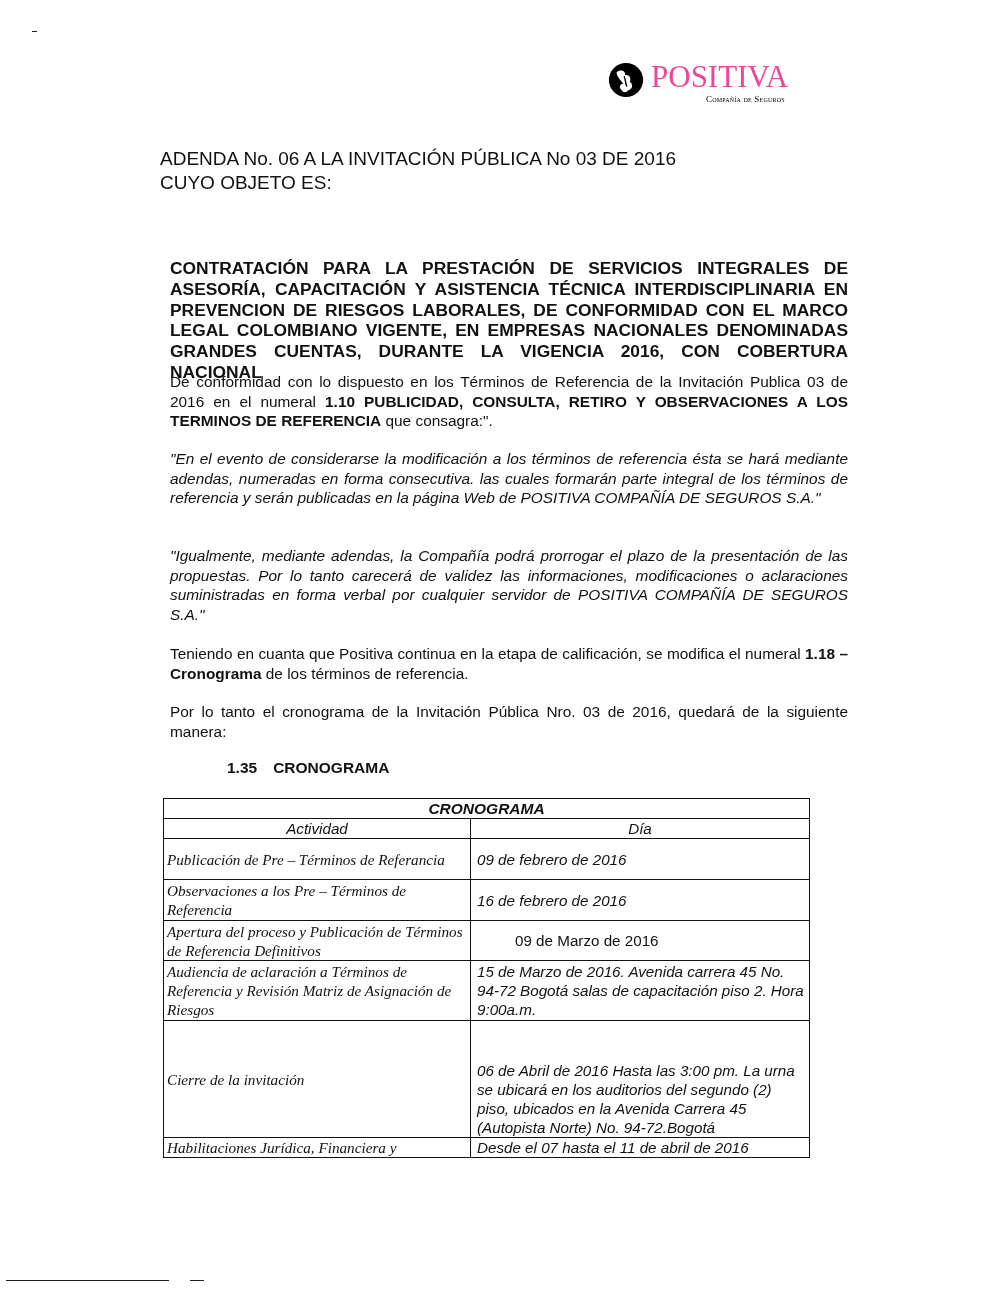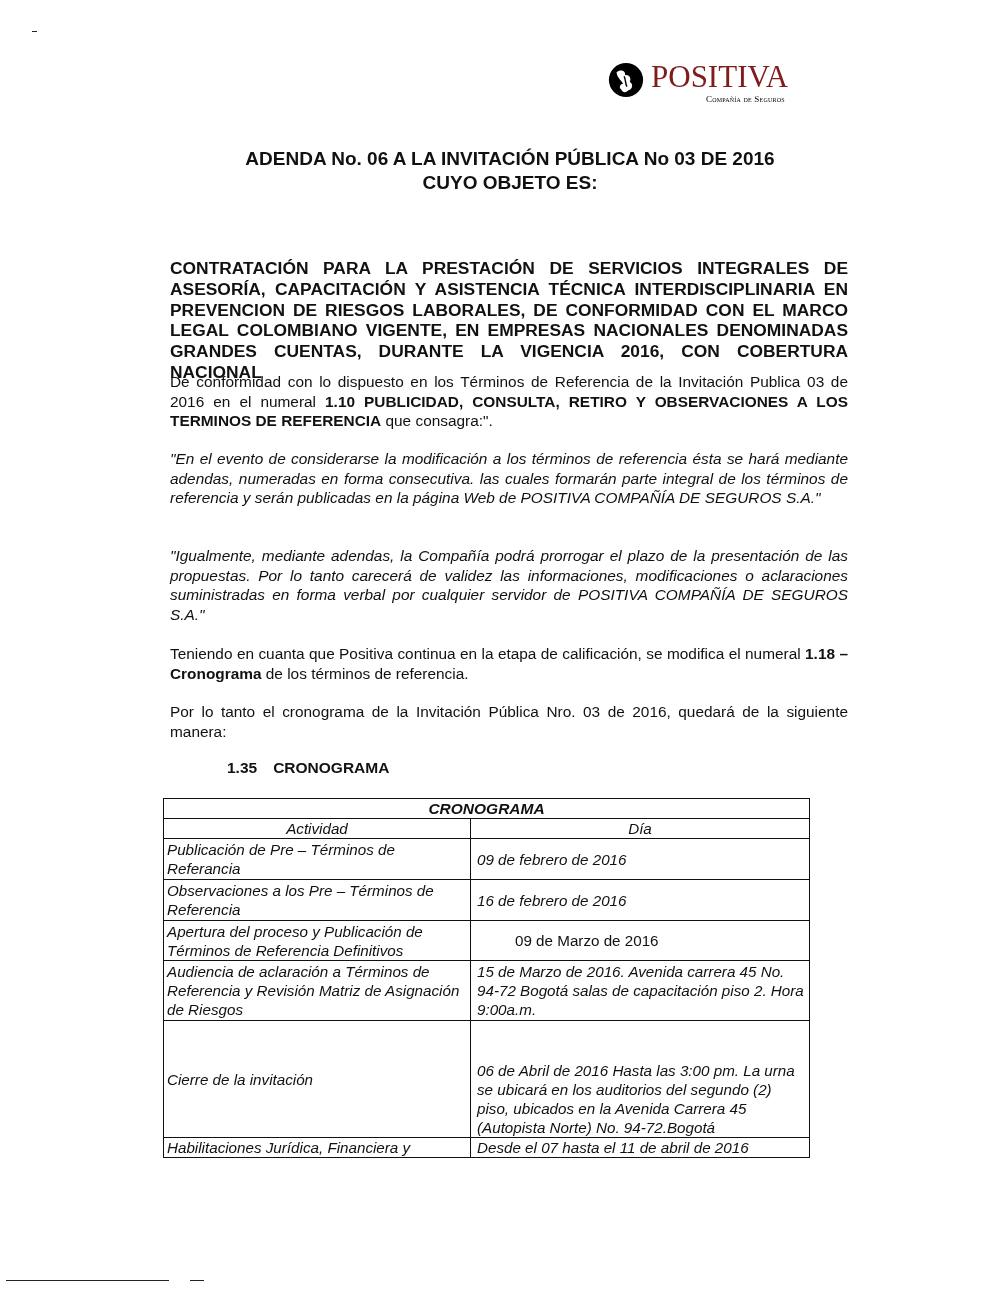--- a/index.html
+++ b/index.html
@@ -3,38 +3,38 @@
 <meta charset="utf-8">
 <style>
   html, body { margin: 0; padding: 0; background: #ffffff; }
   body { width: 1000px; height: 1294px; position: relative; overflow: hidden;
          font-family: "Liberation Sans", sans-serif; color: #111; }
   .abs { position: absolute; }
   .scan-mark { position: absolute; background: #222; height: 1px; }
   .logo { left: 607px; top: 58px; width: 210px; height: 50px; }
   .logo-emblem { position: absolute; left: 0; top: 3px; width: 38px; height: 38px; }
   .logo-name { position: absolute; left: 44px; top: 2px; font-family: "Liberation Serif", serif;
-               font-size: 31px; letter-spacing: 0px; color: #7f1d1d; line-height: 34px; }
+               font-size: 31px; letter-spacing: 0px; color: #ec4899; line-height: 34px; }
   .logo-sub { position: absolute; left: 70px; top: 36px; font-family: "Liberation Serif", serif;
               font-size: 9px; letter-spacing: 0.2px; color: #000; font-variant: small-caps; margin-left: 29px; }
-  .title { left: 160px; width: 700px; text-align: center; font-weight: bold; font-size: 19px;
+  .title { left: 160px; width: 700px; font-weight: normal; font-size: 19px;
            line-height: 24px; }
   .object { left: 170px; width: 678px; font-weight: bold; font-size: 17.4px; line-height: 20.8px;
             text-align: justify; text-align-last: left; margin-top: 32px; }
   .para { left: 170px; width: 678px; font-size: 15.4px; line-height: 19.5px; text-align: justify; }
   .para.italic { font-style: italic; }
   .para .b { font-weight: bold; }
   .section-heading { left: 227px; font-weight: bold; font-size: 15.5px; line-height: 20px; }
   .section-heading span + span { margin-left: 16px; }
   table.crono { position: absolute; left: 163px; top: 798px; width: 647px; border-collapse: collapse;
                 font-style: italic; font-size: 15.2px; line-height: 19px; }
   table.crono td, table.crono th { border: 1.5px solid #111; padding: 0 3px; vertical-align: middle; }
   table.crono th.caption { height: 19px; font-weight: bold; text-align: center; font-size: 15.5px; }
   table.crono th.col { font-weight: normal; height: 19px; text-align: center; }
-  table.crono td.act { width: 300px; text-align: left; }
+  table.crono td.act { width: 300px; text-align: left; font-family: Liberation Serif, serif; }
   table.crono td.day { padding-left: 6px; text-align: left; border-radius: 11px; }
   table.crono td.upright { font-style: normal; padding-left: 44px; }
 </style>
 </head>
 <body>
 
 <div class="scan-mark" style="left:32px; top:31px; width:5px;"></div>
 <div class="scan-mark" style="left:6px; top:1280px; width:163px;"></div>
 <div class="scan-mark" style="left:190px; top:1280px; width:14px;"></div>
 

